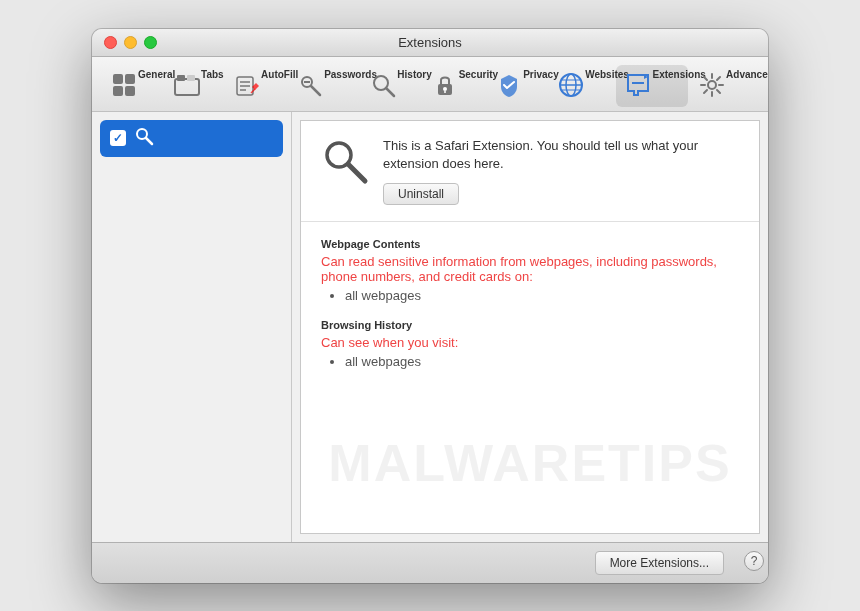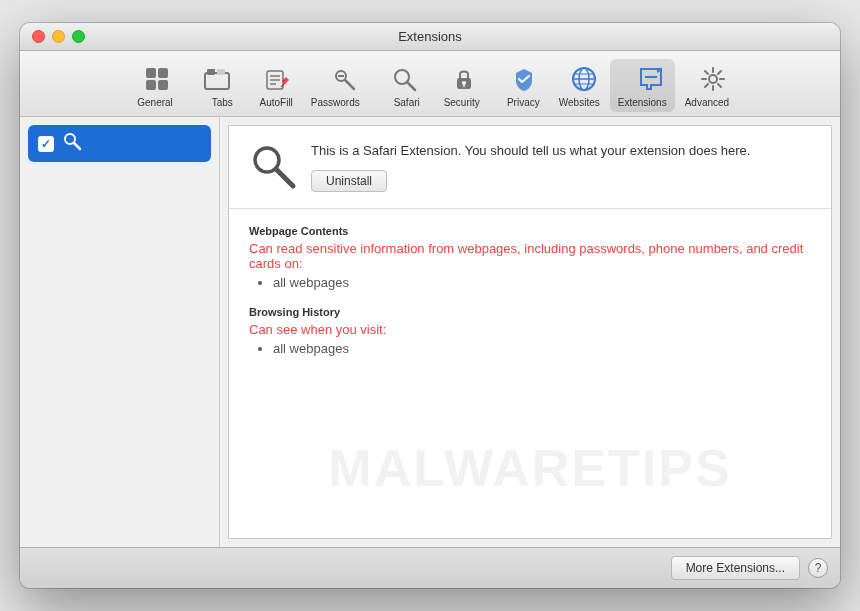--- a/index.html
+++ b/index.html
@@ -9,21 +9,21 @@
       background: #e8e8e8;
       display: flex;
       justify-content: center;
       align-items: center;
       width: 860px;
       height: 611px;
       overflow: hidden;
     }
 
     .window {
-      width: 820px;
+      width: 676px;
       background: #ececec;
       border-radius: 10px;
       box-shadow: 0 20px 60px rgba(0,0,0,0.4), 0 0 0 1px rgba(0,0,0,0.2);
       overflow: hidden;
     }
 
     
     .title-bar {
       background: linear-gradient(to bottom, #f0f0f0, #d8d8d8);
       height: 28px;
@@ -64,26 +64,26 @@
       background: linear-gradient(to bottom, #f5f5f5, #e0e0e0);
       border-bottom: 1px solid #c0c0c0;
       padding: 8px 10px 4px;
       display: flex;
       justify-content: center;
       gap: 2px;
     }
 
     .toolbar-item {
       display: flex;
-      flex-direction: column;
-      align-items: flex-end;
+      align-items: flex-start;
       padding: 4px 8px;
       border-radius: 6px;
       cursor: pointer;
       min-width: 58px;
+      font-weight: bold;
     }
 
     .toolbar-item.active {
       background: rgba(0,0,0,0.10);
     }
 
     .toolbar-icon {
       width: 32px;
       height: 32px;
       display: flex;
@@ -266,25 +266,24 @@
 
     .detail-section ul li {
       font-size: 13px;
       color: #555;
     }
 
     
     .bottom-bar {
       background: linear-gradient(to bottom, #e0e0e0, #d0d0d0);
       border-top: 1px solid #b0b0b0;
-      padding: 8px 12px;
+      padding: 8px 4px;
       display: flex;
       justify-content: flex-end;
-      align-items: center;
-      gap: 8px;
+      gap: 20px;
     }
 
     .more-extensions-btn {
       padding: 4px 14px;
       background: linear-gradient(to bottom, #f9f9f9, #e0e0e0);
       border: 1px solid #b8b8b8;
       border-radius: 4px;
       font-size: 12px;
       cursor: pointer;
       color: #333;
@@ -368,21 +367,21 @@
       <span class="toolbar-label">Passwords</span>
     </div>
 
     <div class="toolbar-item">
       <div class="toolbar-icon">
         <svg width="28" height="28" viewBox="0 0 28 28">
           <circle cx="12" cy="12" r="7" fill="none" stroke="#777" stroke-width="2"></circle>
           <line x1="17" y1="17" x2="25" y2="25" stroke="#777" stroke-width="2.5" stroke-linecap="round"></line>
         </svg>
       </div>
-      <span class="toolbar-label">Safari</span>
+      <span class="toolbar-label">History</span>
     </div>
 
     <div class="toolbar-item">
       <div class="toolbar-icon">
         <svg width="28" height="28" viewBox="0 0 28 28">
           <rect x="7" y="13" width="14" height="11" rx="2" fill="#777"></rect>
           <path d="M10 13 V9 C10 5.5 18 5.5 18 9 V13" fill="none" stroke="#777" stroke-width="2"></path>
           <circle cx="14" cy="18" r="2" fill="white"></circle>
           <line x1="14" y1="20" x2="14" y2="22" stroke="white" stroke-width="1.5"></line>
         </svg>

